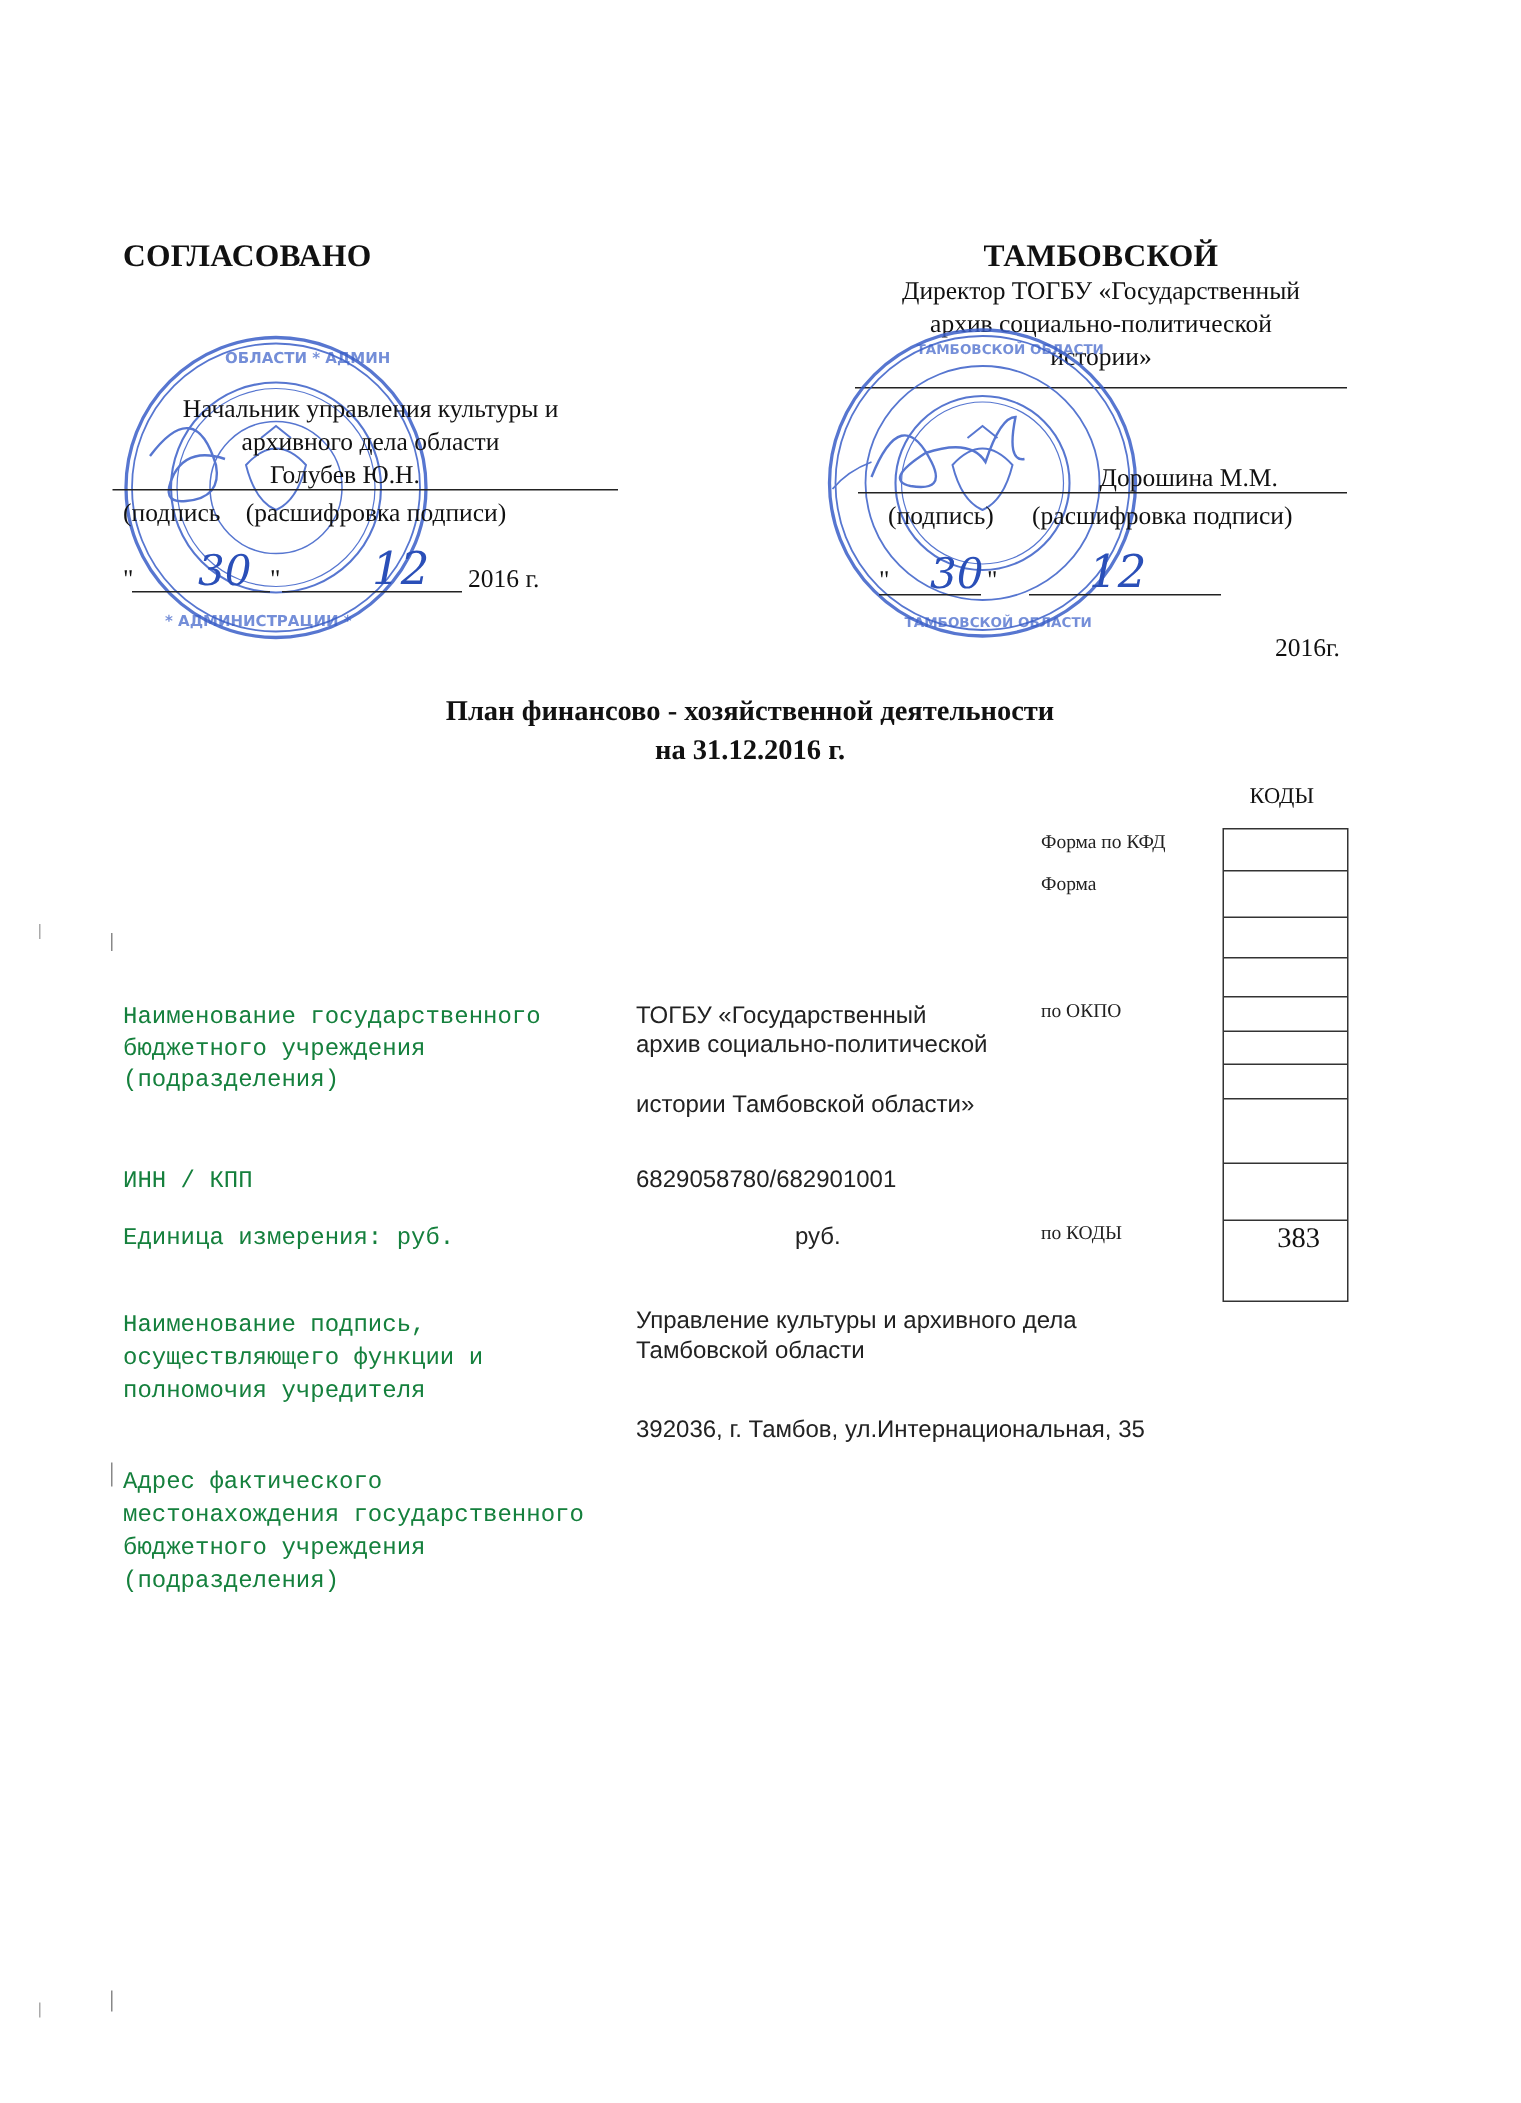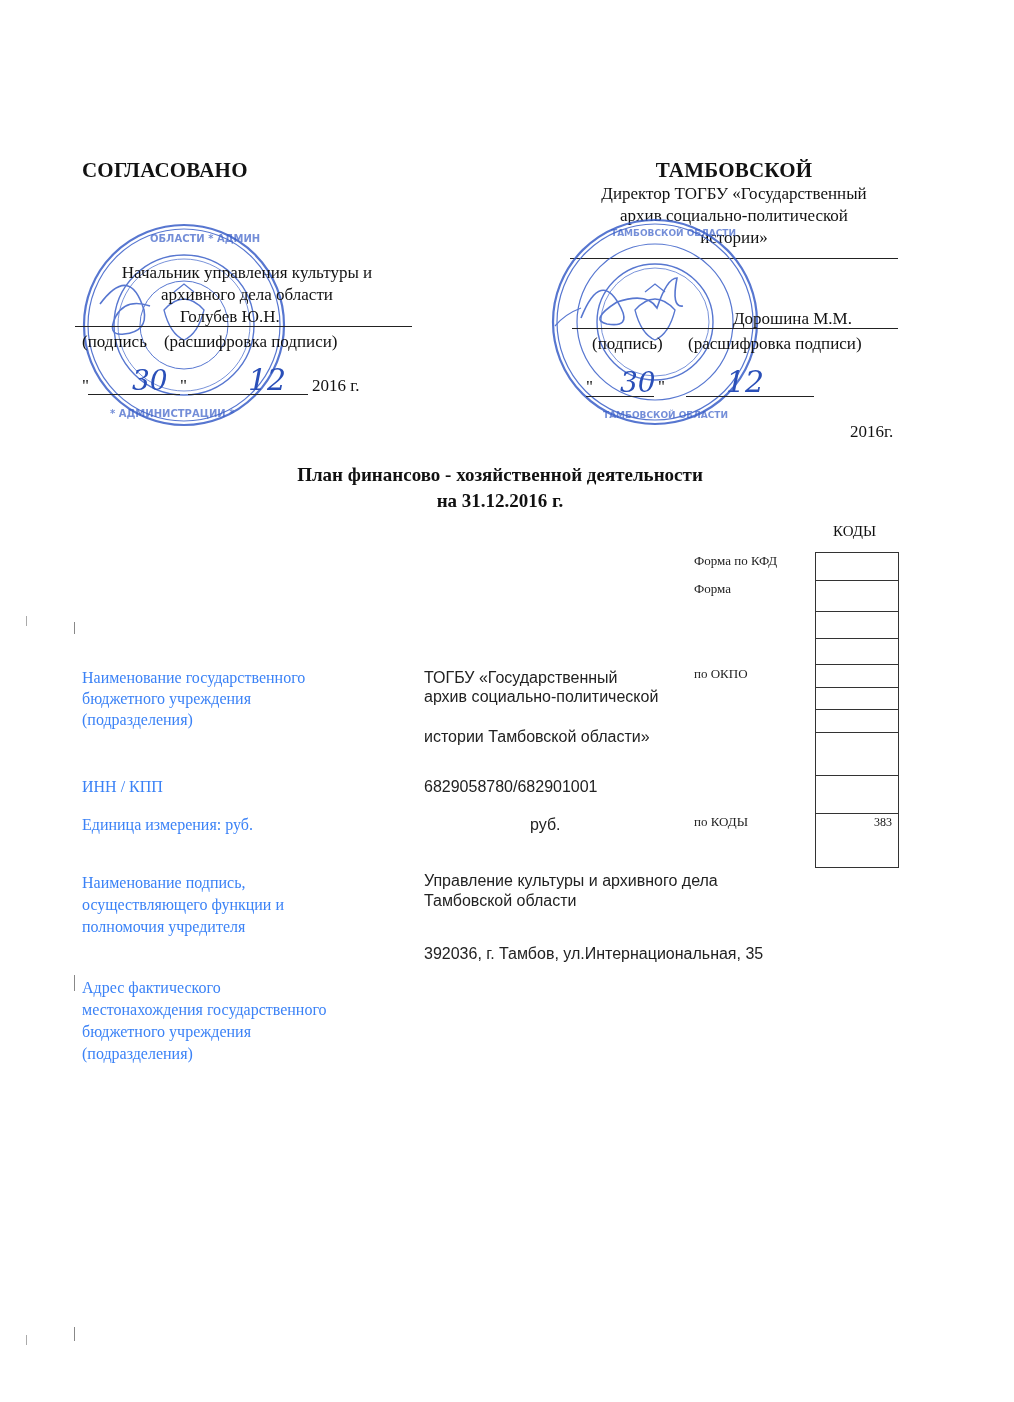--- a/index.html
+++ b/index.html
@@ -8,24 +8,24 @@
   .abs { position: absolute; }
   .bold { font-weight: bold; }
   .hdr { font-size: 21px; font-weight: bold; letter-spacing: 0.2px; }
   .t17 { font-size: 17px; line-height: 22px; }
   .line { position: absolute; height: 0; border-top: 1px solid #222; }
   .center { text-align: center; }
   .stamp { position: absolute; pointer-events: none; }
   .codes-box { position: absolute; left: 815px; top: 552px; width: 84px; height: 316px;
                border: 1px solid #333; box-sizing: border-box; }
   .codes-row { position: absolute; left: 0; right: 0; border-top: 1px solid #333; }
-  .code-val { position: absolute; right: 6px; font-size: 12px; }
+  .code-val { position: absolute; right: 18px; font-size: 19px; }
   .artifact { position: absolute; width: 1px; background: #888; }
   .field-label { position: absolute; left: 82px; width: 330px; font-size: 16px; line-height: 20px;
-                 font-family: Liberation Serif, serif; color:#3b82f6; }
+                 font-family: Liberation Mono, monospace; color:#15803d; }
   .field-value { position: absolute; left: 424px; font-size: 16px; line-height: 20px;
                  font-family: "Liberation Sans", "DejaVu Sans", sans-serif; color:#222; }
   .code-label { position: absolute; left: 694px; font-size: 13px; line-height: 16px; color:#222; }
 </style>
 </head>
 <body>
 
 <div>
   <div class="abs hdr" style="left:82px; top:158px;">СОГЛАСОВАНО</div>
 

